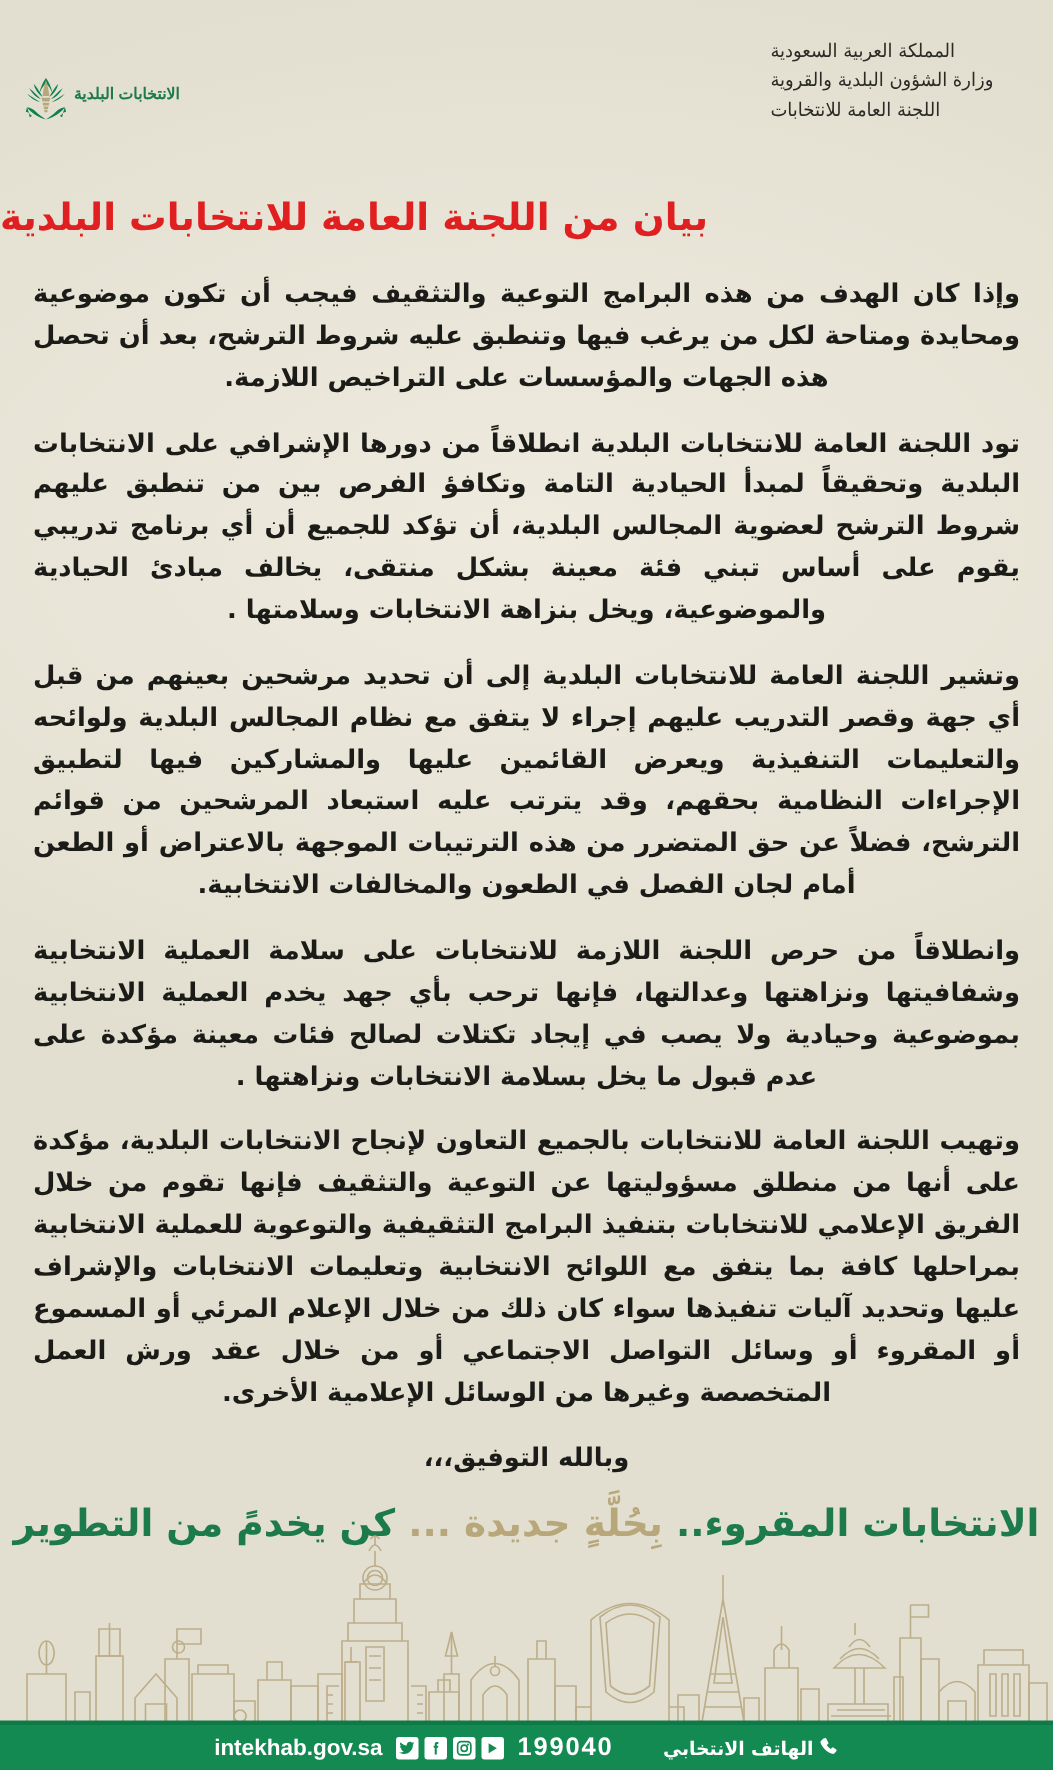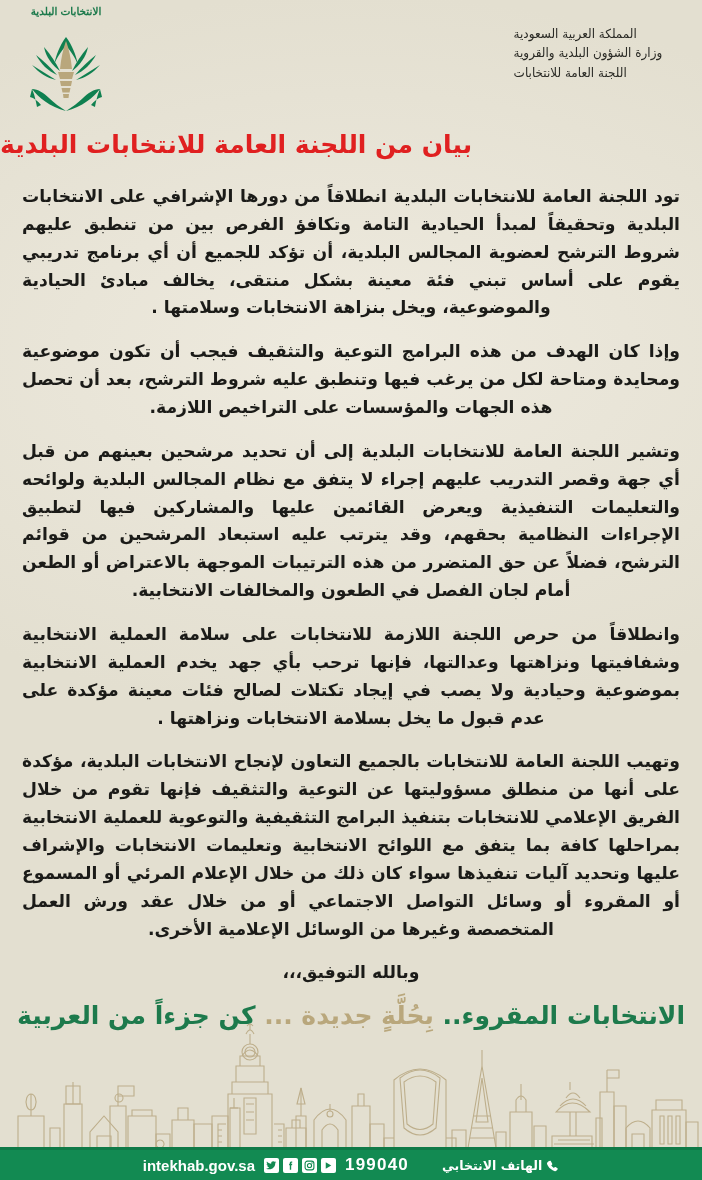--- a/index.html
+++ b/index.html
@@ -22,21 +22,21 @@
     position:relative;
     height:122px;
     display:flex;
     align-items:flex-start;
     justify-content:space-between;
     padding:6px 12px 0 12px;
     box-sizing:border-box;
   }
   .logo-block{
     width:108px; height:116px;
-    display:flex; flex-direction:column; align-items:center;
+    display:flex; flex-direction:row; align-items:center;
     order:2;
   }
   .logo-word{
     font-size:10.5px; font-weight:bold; color:#1d7a4c;
     letter-spacing:-0.3px; line-height:1; margin-bottom:2px;
     white-space:nowrap;
   }
   .emblem{ width:100px; height:100px; display:block; }
 
   .ministry{
@@ -123,21 +123,21 @@
     display:flex;
     align-items:center;
     justify-content:center;
     gap:9px;
     direction:rtl;
     color:#ffffff;
   }
   .footer .phone-label{
     font-size:12.5px; font-weight:bold;
     font-family:"DejaVu Sans", sans-serif;
-    display:flex; align-items:flex-end; gap:4px;margin-left:24px;
+    display:flex; align-items:flex-start; gap:4px;margin-left:24px;
   }
   .footer .phone-num{
     font-size:17px; font-weight:bold; letter-spacing:1.2px;
     font-family:"Liberation Sans", sans-serif;
     text-align:center;
   }
   .footer .site{
     font-size:15px; font-weight:bold;
     font-family:"Liberation Sans", sans-serif;
     direction:ltr;
@@ -195,32 +195,32 @@
           <path d="M16 70 C22 78 34 88 50 92 C44 88 38 84 33 79 C28 74 22 70 16 70 Z M16 70 L14 78 C18 79 22 82 25 86 L21 88 C20 82 18 74 16 70 Z"></path>
           <path d="M84 70 C78 78 66 88 50 92 C56 88 62 84 67 79 C72 74 78 70 84 70 Z M84 70 L86 78 C82 79 78 82 75 86 L79 88 C80 82 82 74 84 70 Z"></path>
         </g>
       </svg>
     </div>
   </div>
 
   <div class="title">بيان من اللجنة العامة للانتخابات البلدية</div>
 
   <div class="content">
+    <p>وإذا كان الهدف من هذه البرامج التوعية والتثقيف فيجب أن تكون موضوعية ومحايدة ومتاحة لكل من يرغب فيها وتنطبق عليه شروط الترشح، بعد أن تحصل هذه الجهات والمؤسسات على التراخيص اللازمة.</p>
     <p>تود اللجنة العامة للانتخابات البلدية انطلاقاً من دورها الإشرافي على الانتخابات البلدية وتحقيقاً لمبدأ الحيادية التامة وتكافؤ الفرص بين من تنطبق عليهم شروط الترشح لعضوية المجالس البلدية، أن تؤكد للجميع أن أي برنامج تدريبي يقوم على أساس تبني فئة معينة بشكل منتقى، يخالف مبادئ الحيادية والموضوعية، ويخل بنزاهة الانتخابات وسلامتها .</p>
-    <p>وإذا كان الهدف من هذه البرامج التوعية والتثقيف فيجب أن تكون موضوعية ومحايدة ومتاحة لكل من يرغب فيها وتنطبق عليه شروط الترشح، بعد أن تحصل هذه الجهات والمؤسسات على التراخيص اللازمة.</p>
     <p>وتشير اللجنة العامة للانتخابات البلدية إلى أن تحديد مرشحين بعينهم من قبل أي جهة وقصر التدريب عليهم إجراء لا يتفق مع نظام المجالس البلدية ولوائحه والتعليمات التنفيذية ويعرض القائمين عليها والمشاركين فيها لتطبيق الإجراءات النظامية بحقهم، وقد يترتب عليه استبعاد المرشحين من قوائم الترشح، فضلاً عن حق المتضرر من هذه الترتيبات الموجهة بالاعتراض أو الطعن أمام لجان الفصل في الطعون والمخالفات الانتخابية.</p>
     <p>وانطلاقاً من حرص اللجنة اللازمة للانتخابات على سلامة العملية الانتخابية وشفافيتها ونزاهتها وعدالتها، فإنها ترحب بأي جهد يخدم العملية الانتخابية بموضوعية وحيادية ولا يصب في إيجاد تكتلات لصالح فئات معينة مؤكدة على عدم قبول ما يخل بسلامة الانتخابات ونزاهتها .</p>
     <p>وتهيب اللجنة العامة للانتخابات بالجميع التعاون لإنجاح الانتخابات البلدية، مؤكدة على أنها من منطلق مسؤوليتها عن التوعية والتثقيف فإنها تقوم من خلال الفريق الإعلامي للانتخابات بتنفيذ البرامج التثقيفية والتوعوية للعملية الانتخابية بمراحلها كافة بما يتفق مع اللوائح الانتخابية وتعليمات الانتخابات والإشراف عليها وتحديد آليات تنفيذها سواء كان ذلك من خلال الإعلام المرئي أو المسموع أو المقروء أو وسائل التواصل الاجتماعي أو من خلال عقد ورش العمل المتخصصة وغيرها من الوسائل الإعلامية الأخرى.</p>
     <p class="closing">وبالله التوفيق،،،</p>
   </div>
 
   <div class="slogan">
     <span class="g">الانتخابات المقروء..</span>
     <span class="t">بِحُلَّةٍ جديدة ...</span>
-    <span class="g">كن جزءاً من العربية</span>
+    <span class="g">كن يخدمً من التطوير</span>
   </div>
 
   <div class="skyline">
     <svg viewBox="0 0 702 130" preserveAspectRatio="none" fill="none" stroke="#bdae8b" stroke-width="1.1">
 
       <path d="M0 128 H702" stroke="#cfc3a4"></path>
 
       <path d="M18 128 V96 H44 V128"></path>
       <path d="M31 96 V74 M31 74 a5 8 0 1 0 0.1 0"></path>
       <path d="M50 128 V108 H60 V128"></path>

